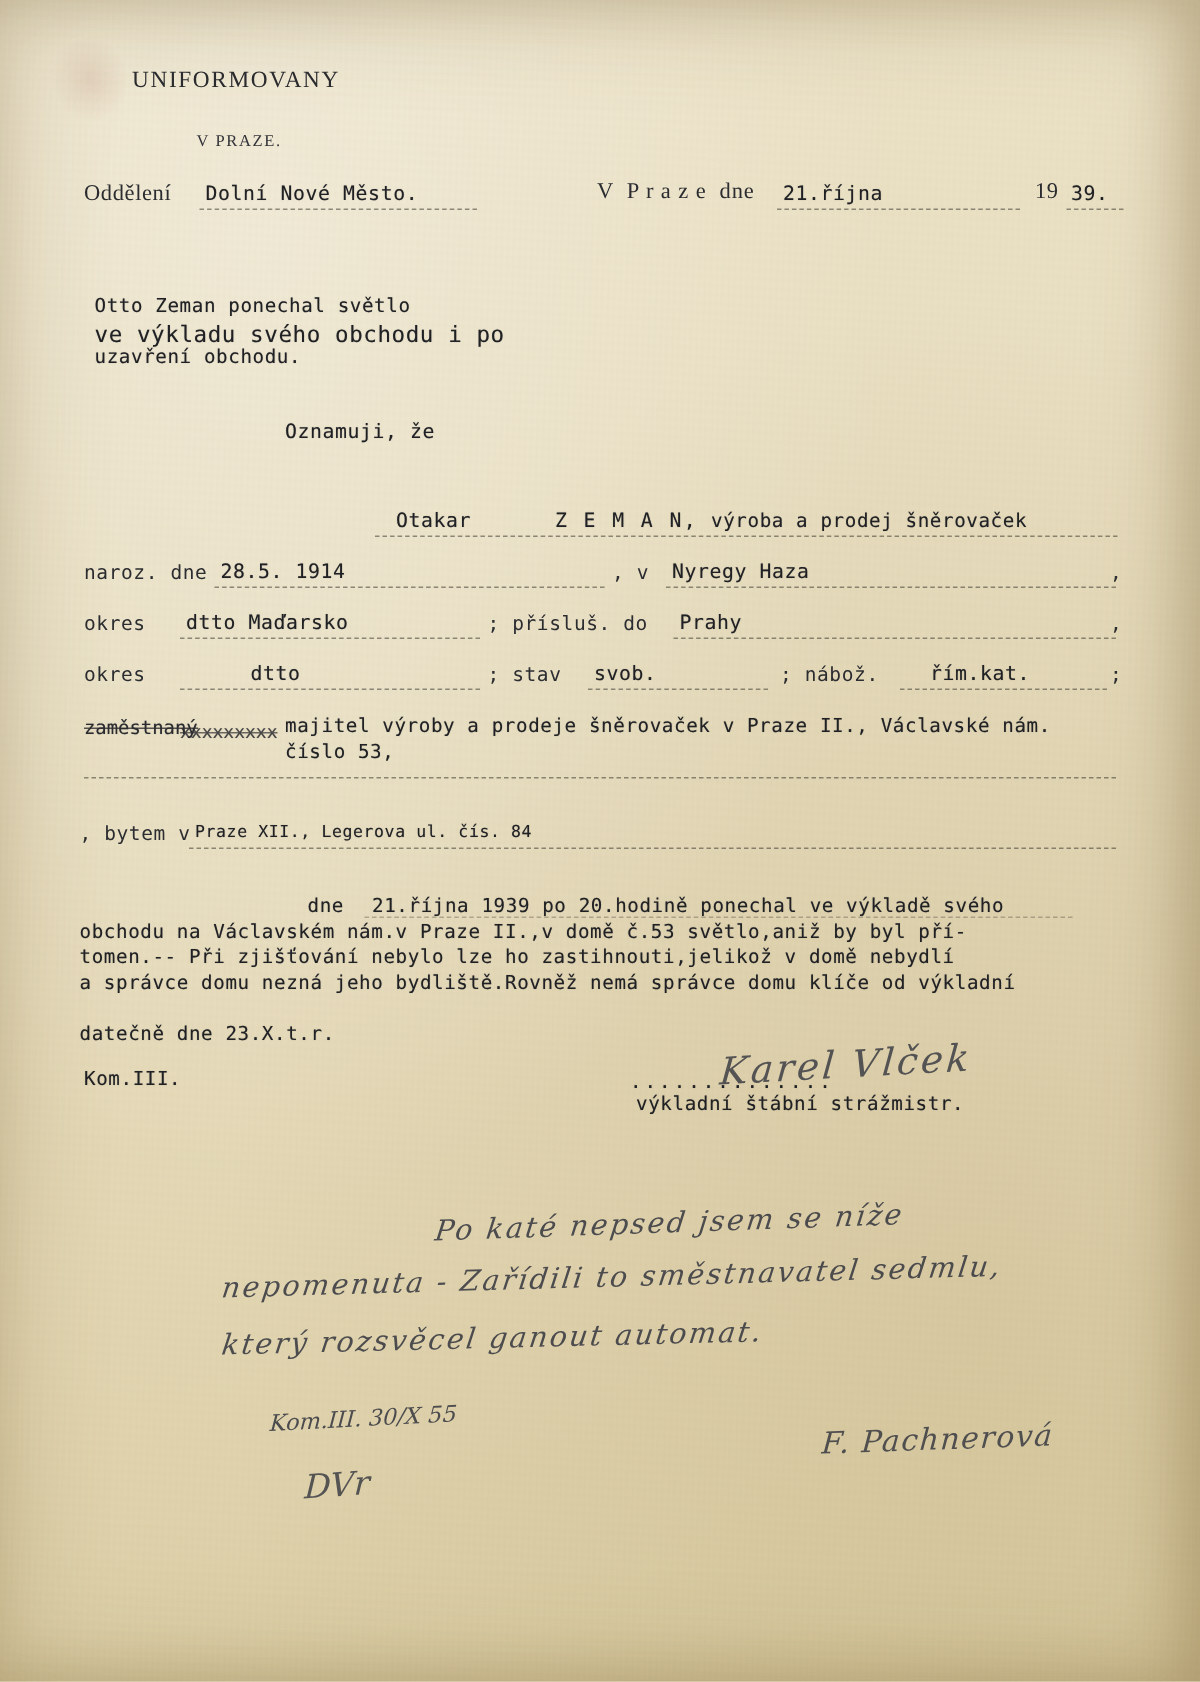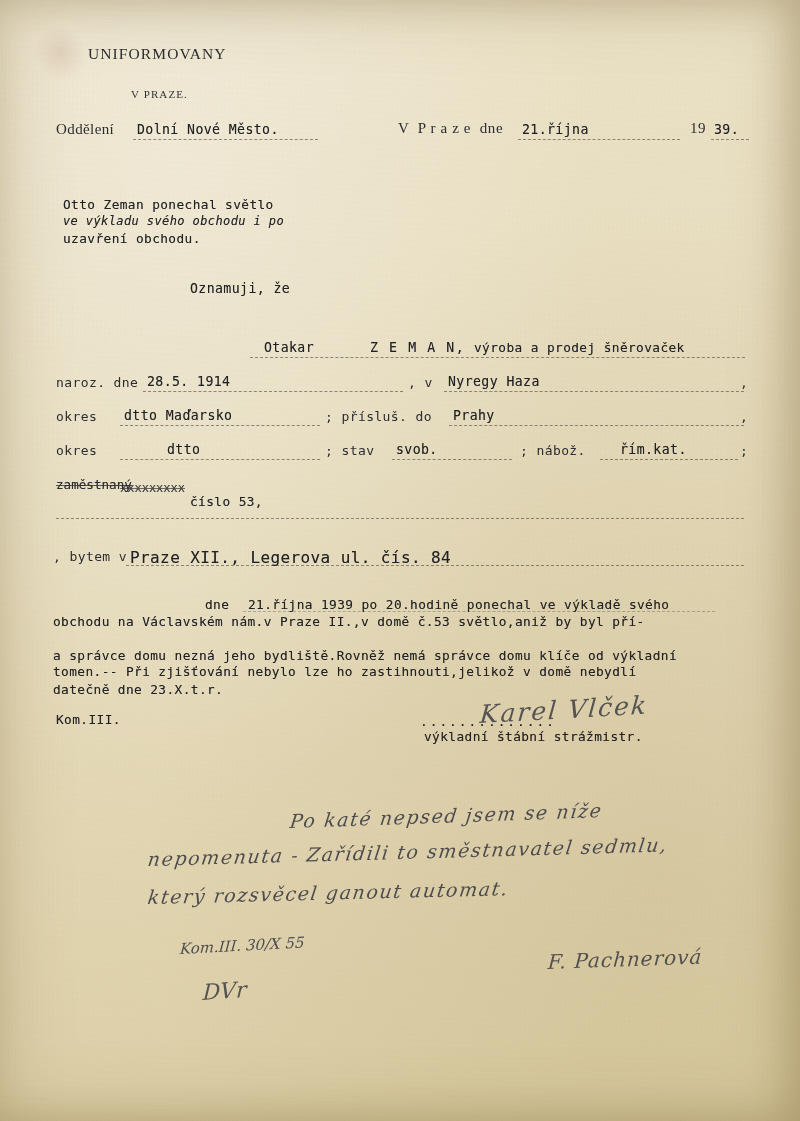--- a/index.html
+++ b/index.html
@@ -173,21 +173,21 @@
   <div class="rule" style="left:133px; top:139px; width:185px;"></div>
 
   <div class="t lbl-serif" style="left:398px; top:120px; letter-spacing:.6px;">V  P r a z e  dne</div>
   <div class="t typed" style="left:522px; top:122px; font-size:13.2px;">21.října</div>
   <div class="rule" style="left:518px; top:139px; width:162px;"></div>
   <div class="t lbl-serif" style="left:690px; top:120px;">19</div>
   <div class="t typed" style="left:714px; top:122px; font-size:13.2px;">39.</div>
   <div class="rule" style="left:711px; top:139px; width:38px;"></div>
 
   <div class="t typed" style="left:63px; top:197px; font-size:12.8px;">Otto Zeman ponechal světlo</div>
-  <div class="t typed" style="left:63px; top:214px; font-size:12px;font-style:italic;">ve výkladu svého obchodu i po</div>
+  <div class="t typed" style="left:63px; top:214px; font-size:15px;">ve výkladu svého obchodu i po</div>
   <div class="t typed" style="left:63px; top:231px; font-size:12.8px;">uzavření obchodu.</div>
 
   <div class="t typed" style="left:190px; top:281px; font-size:13.2px;">Oznamuji, že</div>
 
   <div class="t typed" style="left:264px; top:340px; font-size:13.2px;">Otakar</div>
   <div class="t typed" style="left:370px; top:340px; font-size:13.2px; letter-spacing:1.6px;">Z E M A N,</div>
   <div class="t typed" style="left:474px; top:340px; font-size:12.8px;">výroba a prodej šněrovaček</div>
   <div class="rule" style="left:250px; top:357px; width:495px;"></div>
 
   <div class="t lbl" style="left:56px; top:375px;">naroz. dne</div>
@@ -212,32 +212,33 @@
   <div class="t lbl" style="left:325px; top:443px;">; stav</div>
   <div class="t typed" style="left:396px; top:442px; font-size:13.2px;text-align:center;">svob.</div>
   <div class="rule" style="left:392px; top:459px; width:120px;"></div>
   <div class="t lbl" style="left:520px; top:443px;">; nábož.</div>
   <div class="t typed" style="left:604px; top:442px; font-size:13.2px;margin-left:16px;">řím.kat.</div>
   <div class="rule" style="left:600px; top:459px; width:138px;"></div>
   <div class="t lbl" style="left:740px; top:443px;">;</div>
 
   <div class="struck typed" style="left:56px; top:477px;">zaměstnaný</div>
   <div class="struck typed" style="left:120px; top:481px; font-size:12px; opacity:.85;">xxxxxxxxx</div>
+  <div class="t typed" style="left:190px; top:477px; font-size:12.8px;">majitel výroby a prodeje šněrovaček v Praze II., Václavské nám.</div>
   <div class="t typed" style="left:190px; top:494px; font-size:12.8px;">číslo 53,</div>
   <div class="rule" style="left:56px; top:518px; width:688px;"></div>
 
   <div class="t lbl" style="left:53px; top:549px;">, bytem v</div>
-  <div class="t typed" style="left:130px; top:548px; font-size:16px;">Praze XII., Legerova ul. čís. 84</div>
+  <div class="t typed" style="left:130px; top:548px; font-size:11px;">Praze XII., Legerova ul. čís. 84</div>
   <div class="rule" style="left:126px; top:565px; width:618px;"></div>
 
   <div class="t typed" style="left:205px; top:597px; font-size:12.8px;">dne</div>
   <div class="t typed" style="left:248px; top:597px; font-size:12.8px;">21.října 1939 po 20.hodině ponechal ve výkladě svého</div>
   <div class="rule" style="left:243px; top:611px; width:472px; opacity:.6;"></div>
   <div class="t typed" style="left:53px; top:614px; font-size:12.8px;">obchodu na Václavském nám.v Praze II.,v domě č.53 světlo,aniž by byl pří-</div>
-  <div class="t typed" style="left:53px; top:631px; font-size:12.8px;margin-top:33px;">tomen.-- Při zjišťování nebylo lze ho zastihnouti,jelikož v domě nebydlí</div>
+  <div class="t typed" style="left:53px; top:631px; font-size:12.8px;">tomen.-- Při zjišťování nebylo lze ho zastihnouti,jelikož v domě nebydlí</div>
   <div class="t typed" style="left:53px; top:648px; font-size:12.8px;">a správce domu nezná jeho bydliště.Rovněž nemá správce domu klíče od výkladní</div>
   <div class="t typed" style="left:53px; top:682px; font-size:12.8px;">datečně dne 23.X.t.r.</div>
 
   <div class="t typed" style="left:56px; top:712px; font-size:12.8px;">Kom.III.</div>
   <div class="t typed dots" style="left:420px; top:714px; font-size:12.8px;">..............</div>
   <div class="hand sig-main" style="left:480px; top:700px;">Karel Vlček</div>
   <div class="t typed" style="left:424px; top:729px; font-size:12.8px;">výkladní štábní strážmistr.</div>
 
   <div class="hand hw-line" style="left:290px; top:810px; transform: rotate(-2deg) skewX(-9deg);">Po katé nepsed jsem se níže</div>
   <div class="hand hw-line" style="left:148px; top:848px; transform: rotate(-1.6deg) skewX(-9deg);">nepomenuta - Zařídili to směstnavatel sedmlu,</div>

